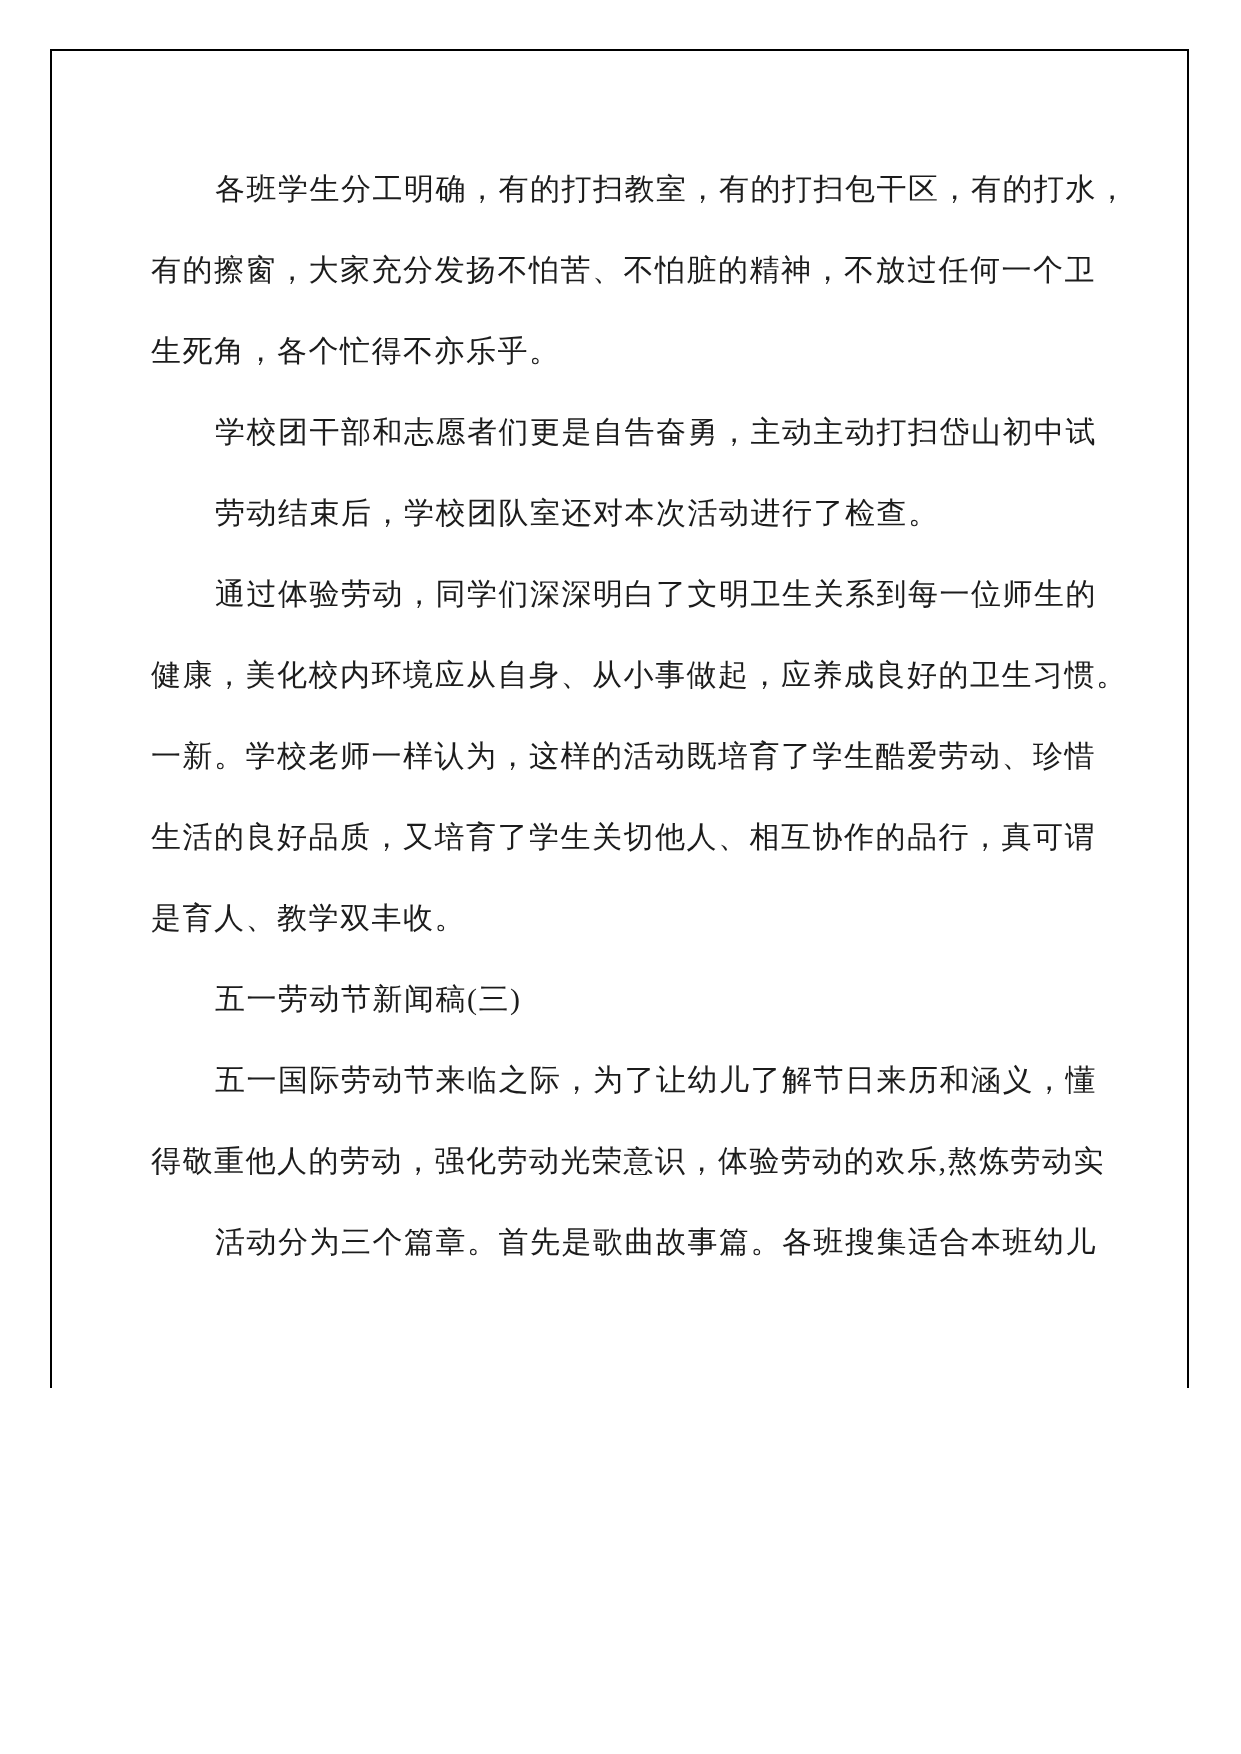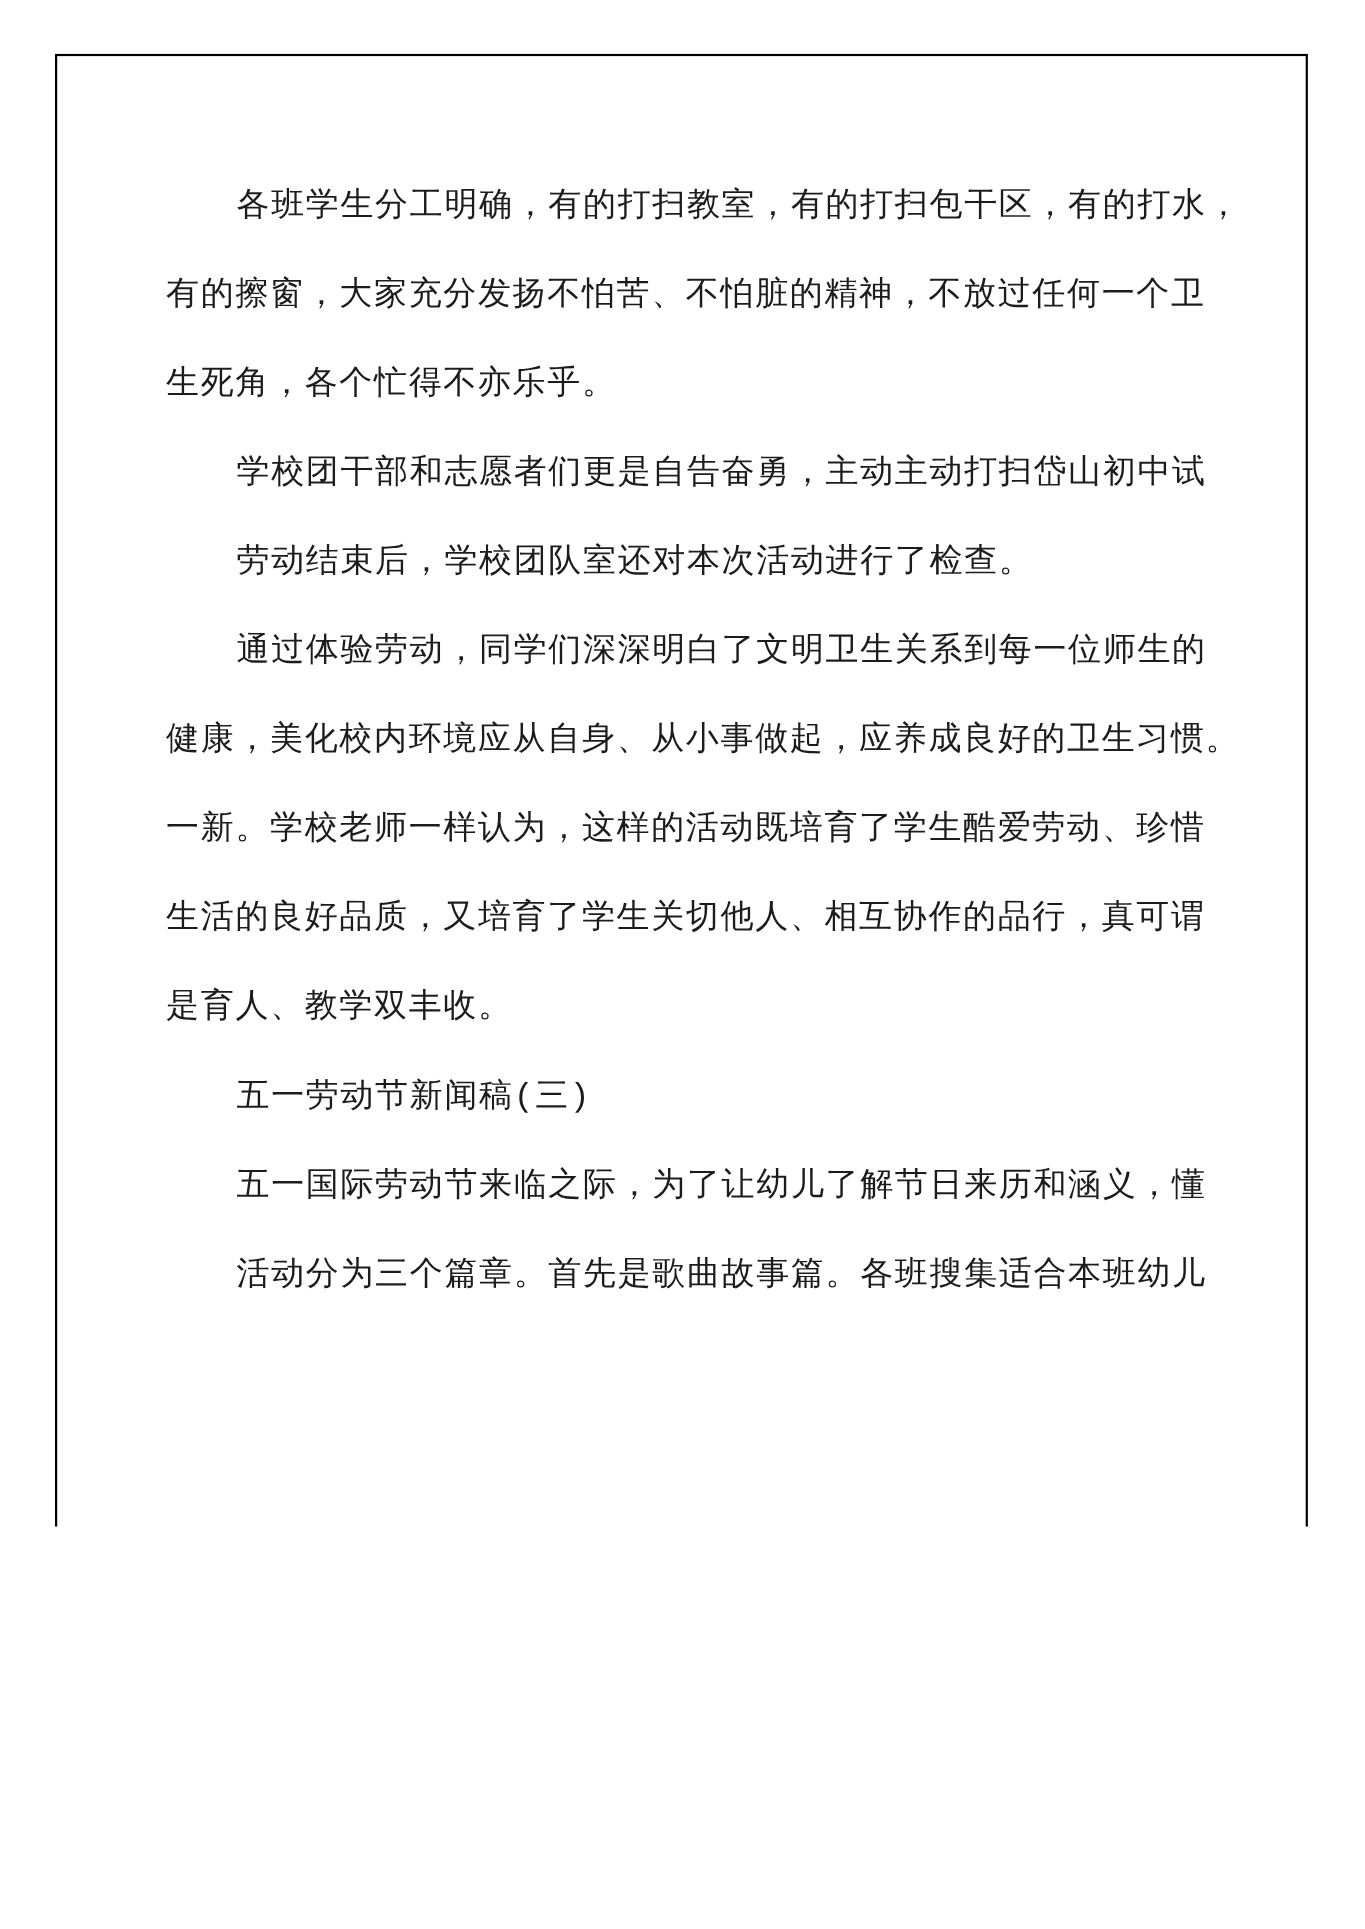--- a/index.html
+++ b/index.html
@@ -6,21 +6,21 @@
     margin: 0;
     padding: 0;
     background: #ffffff;
   }
   .page {
     position: relative;
     width: 1241px;
     height: 1388px;
     background: #ffffff;
     overflow: hidden;
-    font-family: Liberation Mono, monospace;
+    font-family: Liberation Serif, serif;
   }
   .border-frame {
     position: absolute;
     left: 50px;
     top: 49px;
     width: 1139px;
     height: 1654px;
     border: 2px solid #000000;
     box-sizing: border-box;
     pointer-events: none;
@@ -84,20 +84,21 @@
       <div class="line">生活的良好品质，又培育了学生关切他人、相互协作的品行，真可谓</div>
       <div class="line">是育人、教学双丰收。</div>
     </div>
 
     <div class="para">
       <div class="line first">五一劳动节新闻稿(三)</div>
     </div>
 
     <div class="para">
       <div class="line first">五一国际劳动节来临之际，为了让幼儿了解节日来历和涵义，懂</div>
+      <div class="line">得敬重他人的劳动，强化劳动光荣意识，体验劳动的欢乐,熬炼劳动实</div>
     </div>
 
     <div class="para">
       <div class="line first">活动分为三个篇章。首先是歌曲故事篇。各班搜集适合本班幼儿</div>
     </div>
 
   </div>
 
   <div class="footer">
     <span>第2页  共7页</span>

